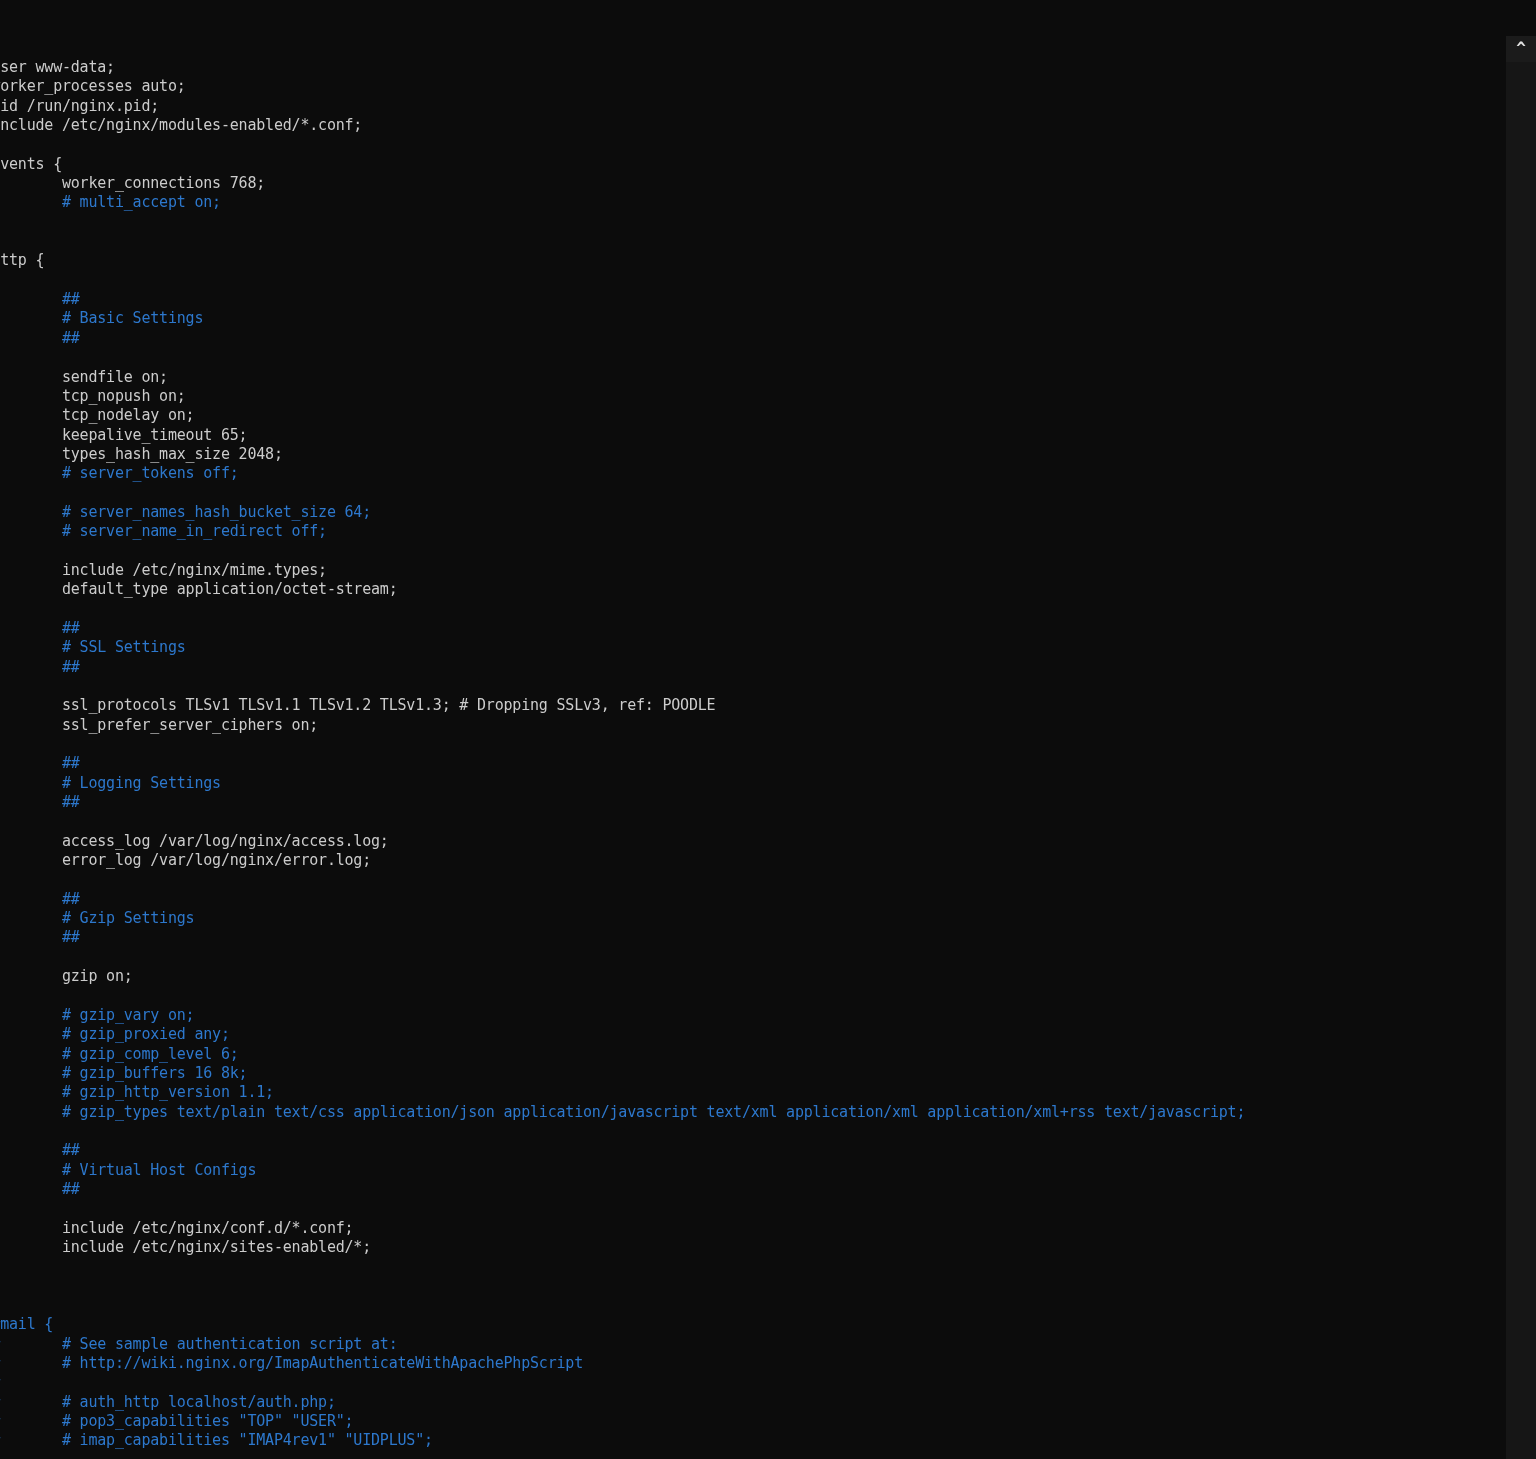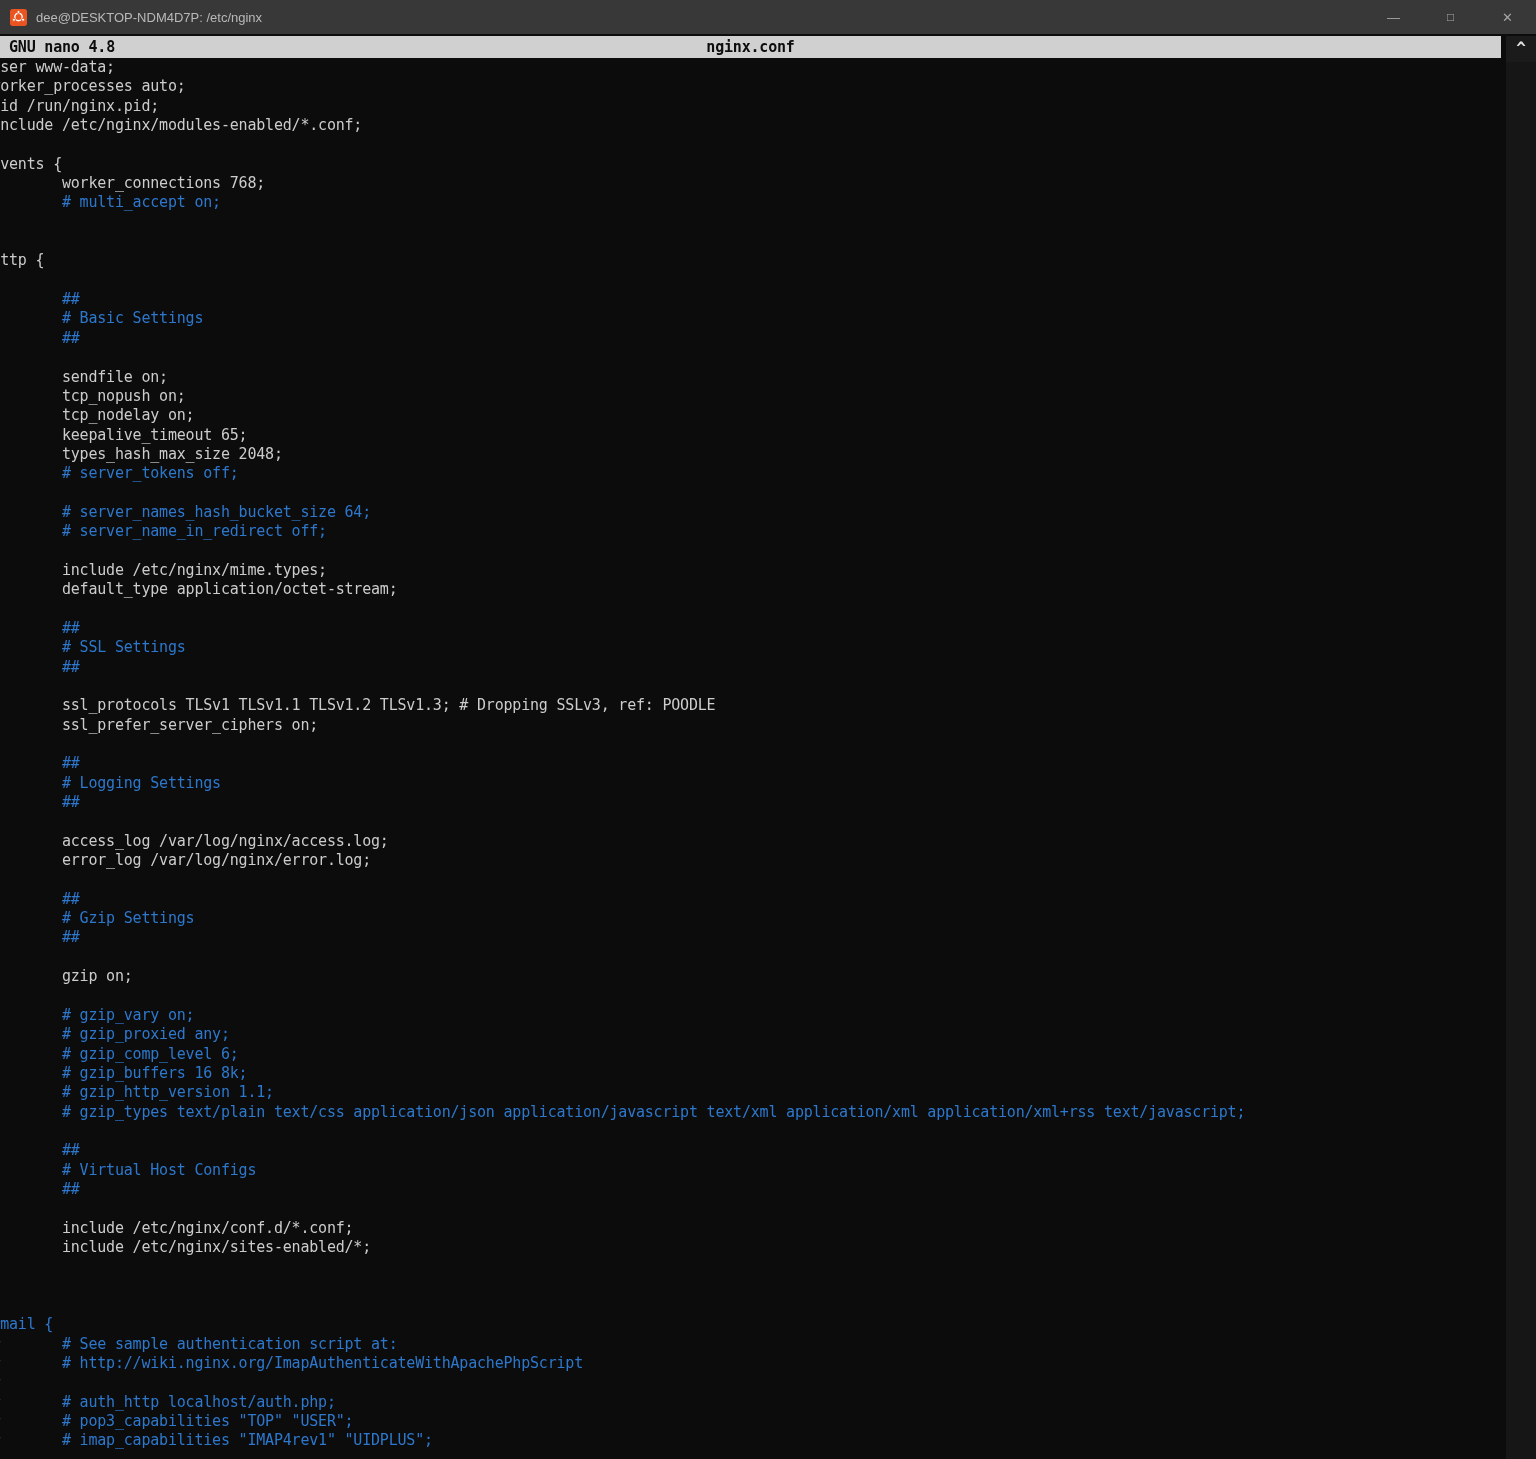--- a/index.html
+++ b/index.html
@@ -78,41 +78,21 @@
     color: #cccccc;
     margin-left: -8.7px; 
   }
   .line.comment { color: #2d78cd; }
 </style>
 </head>
 <body>
 
 <div class="window">
 
-  <div class="titlebar">
-    <svg class="app-icon" viewBox="0 0 32 32" width="17" height="17" xmlns="http://www.w3.org/2000/svg">
-      <rect width="32" height="32" rx="5" fill="#e95420"></rect>
-      <circle cx="16" cy="15" r="7" fill="none" stroke="#ffffff" stroke-width="2.6"></circle>
-      <circle cx="16" cy="5.6" r="2.9" fill="#ffffff" stroke="#e95420" stroke-width="1.6"></circle>
-      <circle cx="7.4" cy="20.2" r="2.9" fill="#ffffff" stroke="#e95420" stroke-width="1.6"></circle>
-      <circle cx="24.6" cy="20.2" r="2.9" fill="#ffffff" stroke="#e95420" stroke-width="1.6"></circle>
-      <rect x="8" y="26.5" width="16" height="3.5" fill="#a33podge" opacity="0"></rect>
-    </svg>
-    <span class="win-title">dee@DESKTOP-NDM4D7P: /etc/nginx</span>
-    <div class="controls">
-      <div class="ctrl minimize">—</div>
-      <div class="ctrl maximize">□</div>
-      <div class="ctrl close">✕</div>
-    </div>
-  </div>
 
-  <div class="nano-header">
-    <span class="nano-app">GNU nano 4.8</span>
-    <span class="nano-file">nginx.conf</span>
-  </div>
 
   <div class="scroll-col">
     <div class="scroll-up">^</div>
   </div>
 
   <div class="content">
       <div class="line code">user www-data;</div>
       <div class="line code">worker_processes auto;</div>
       <div class="line code">pid /run/nginx.pid;</div>
       <div class="line code">include /etc/nginx/modules-enabled/*.conf;</div>

